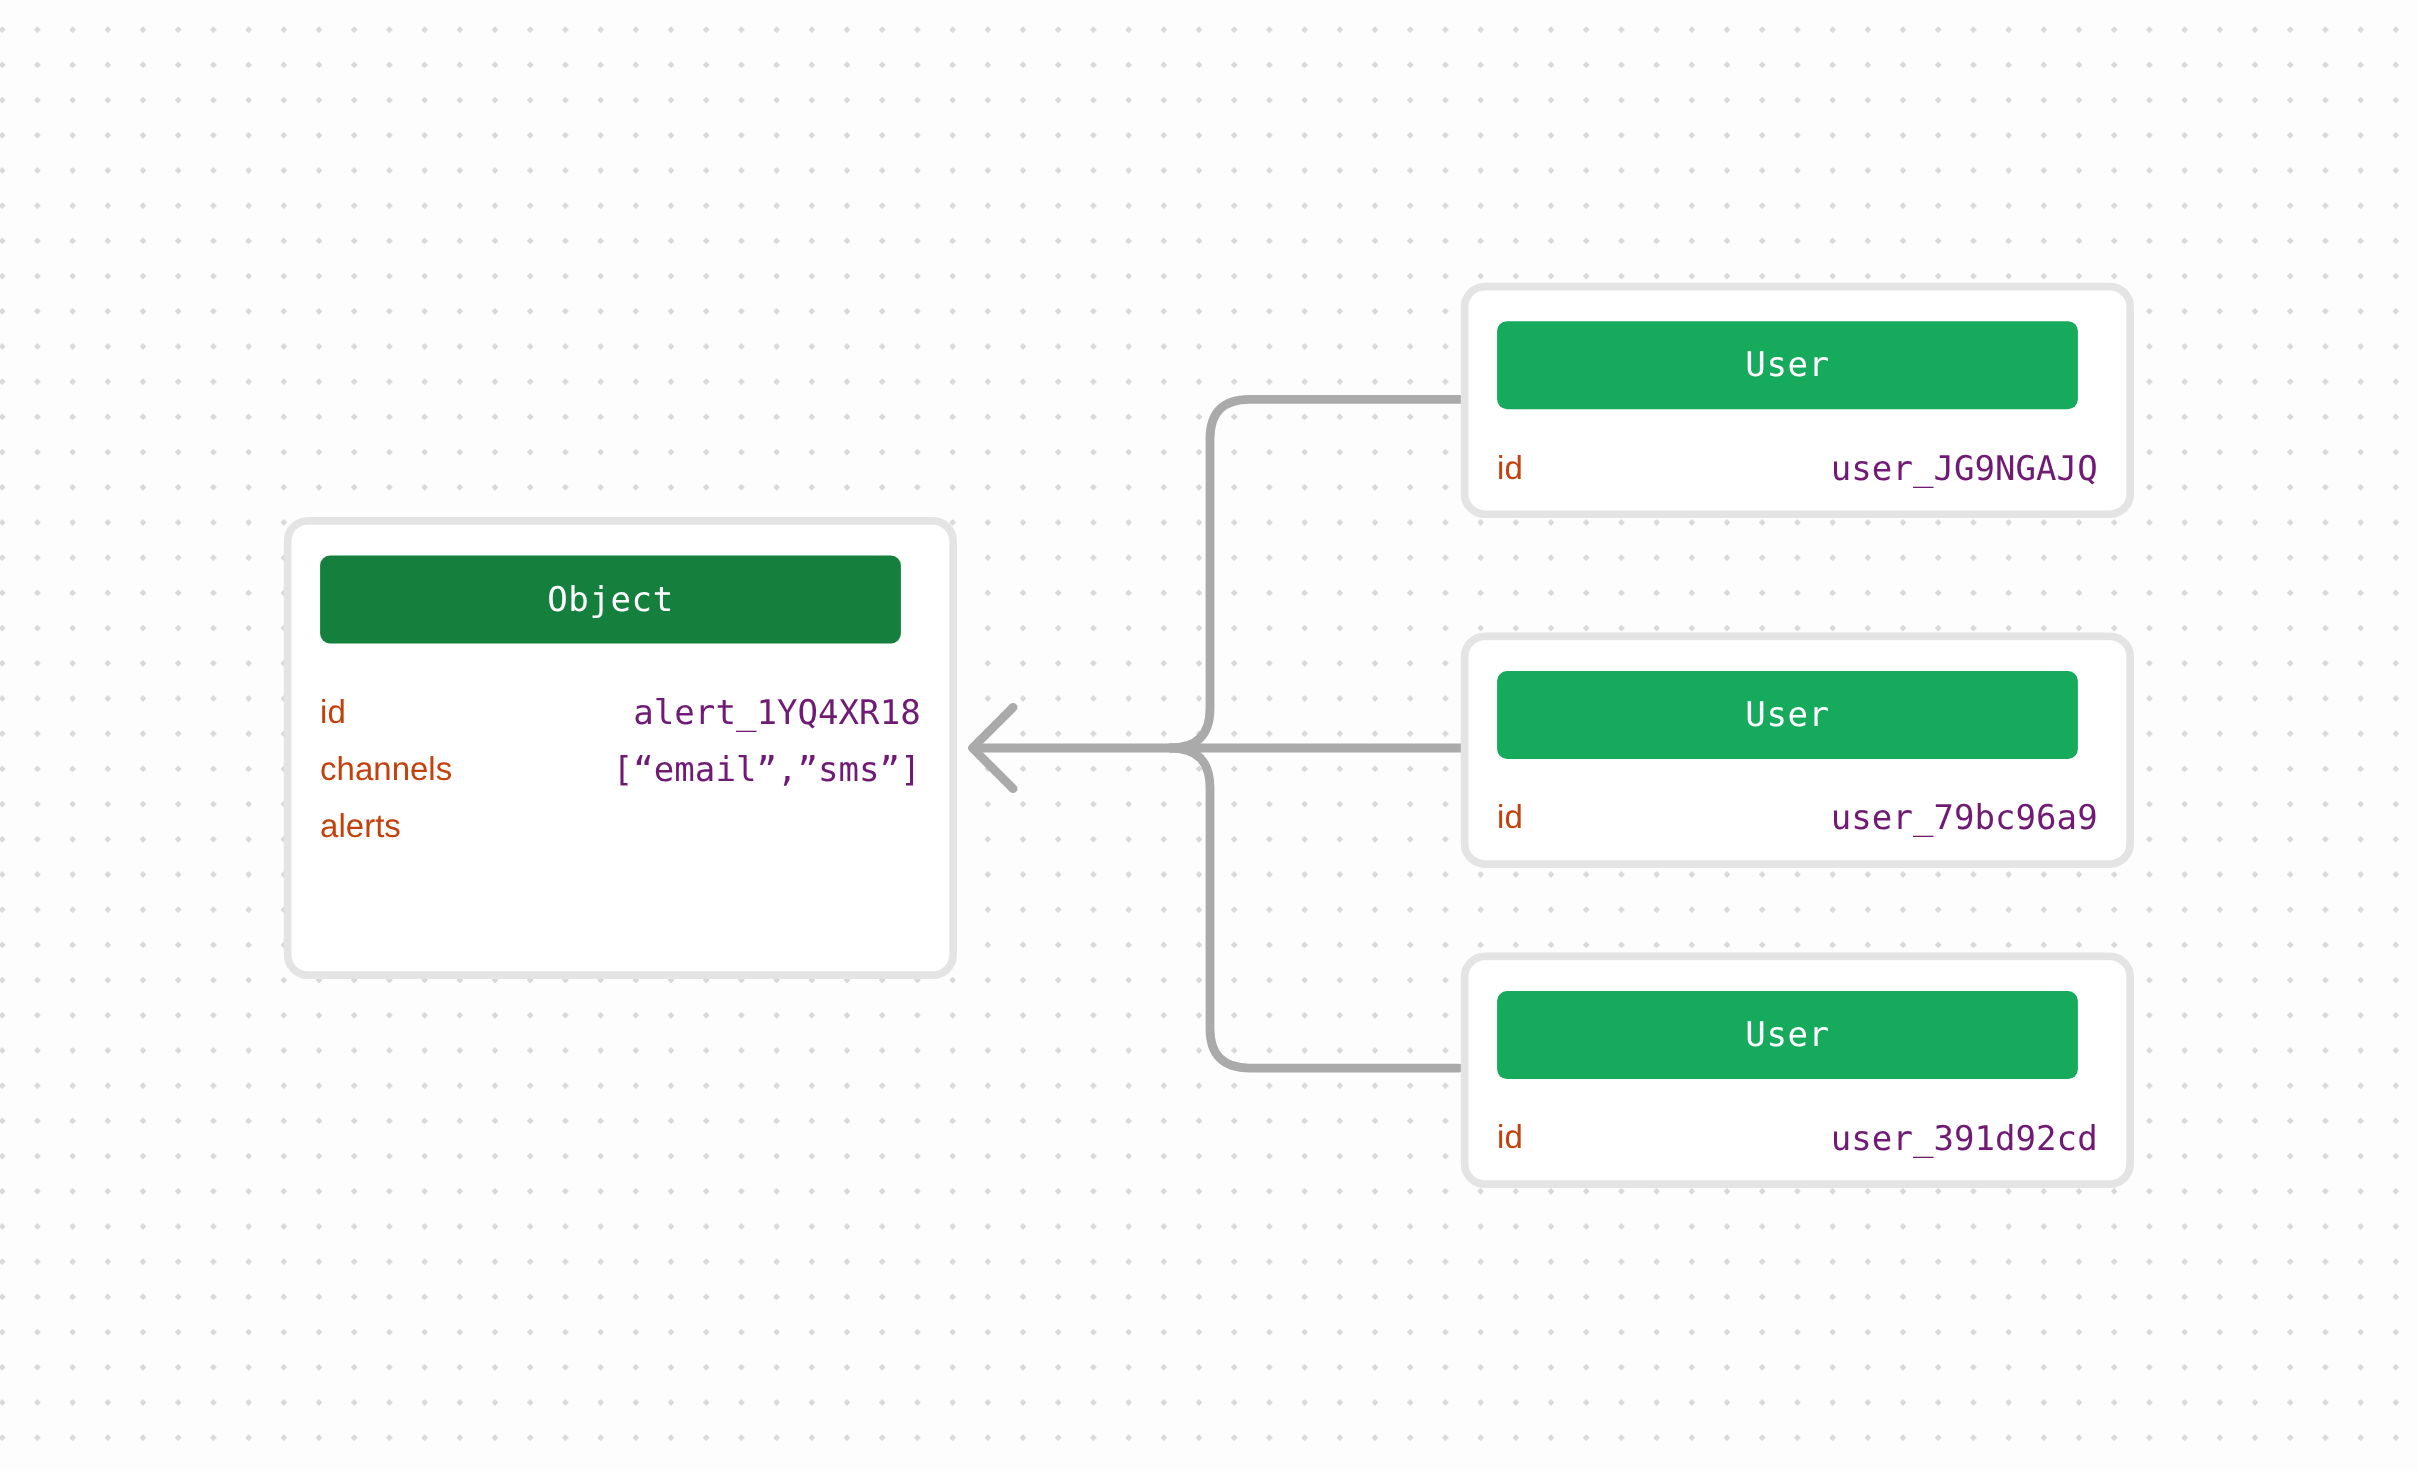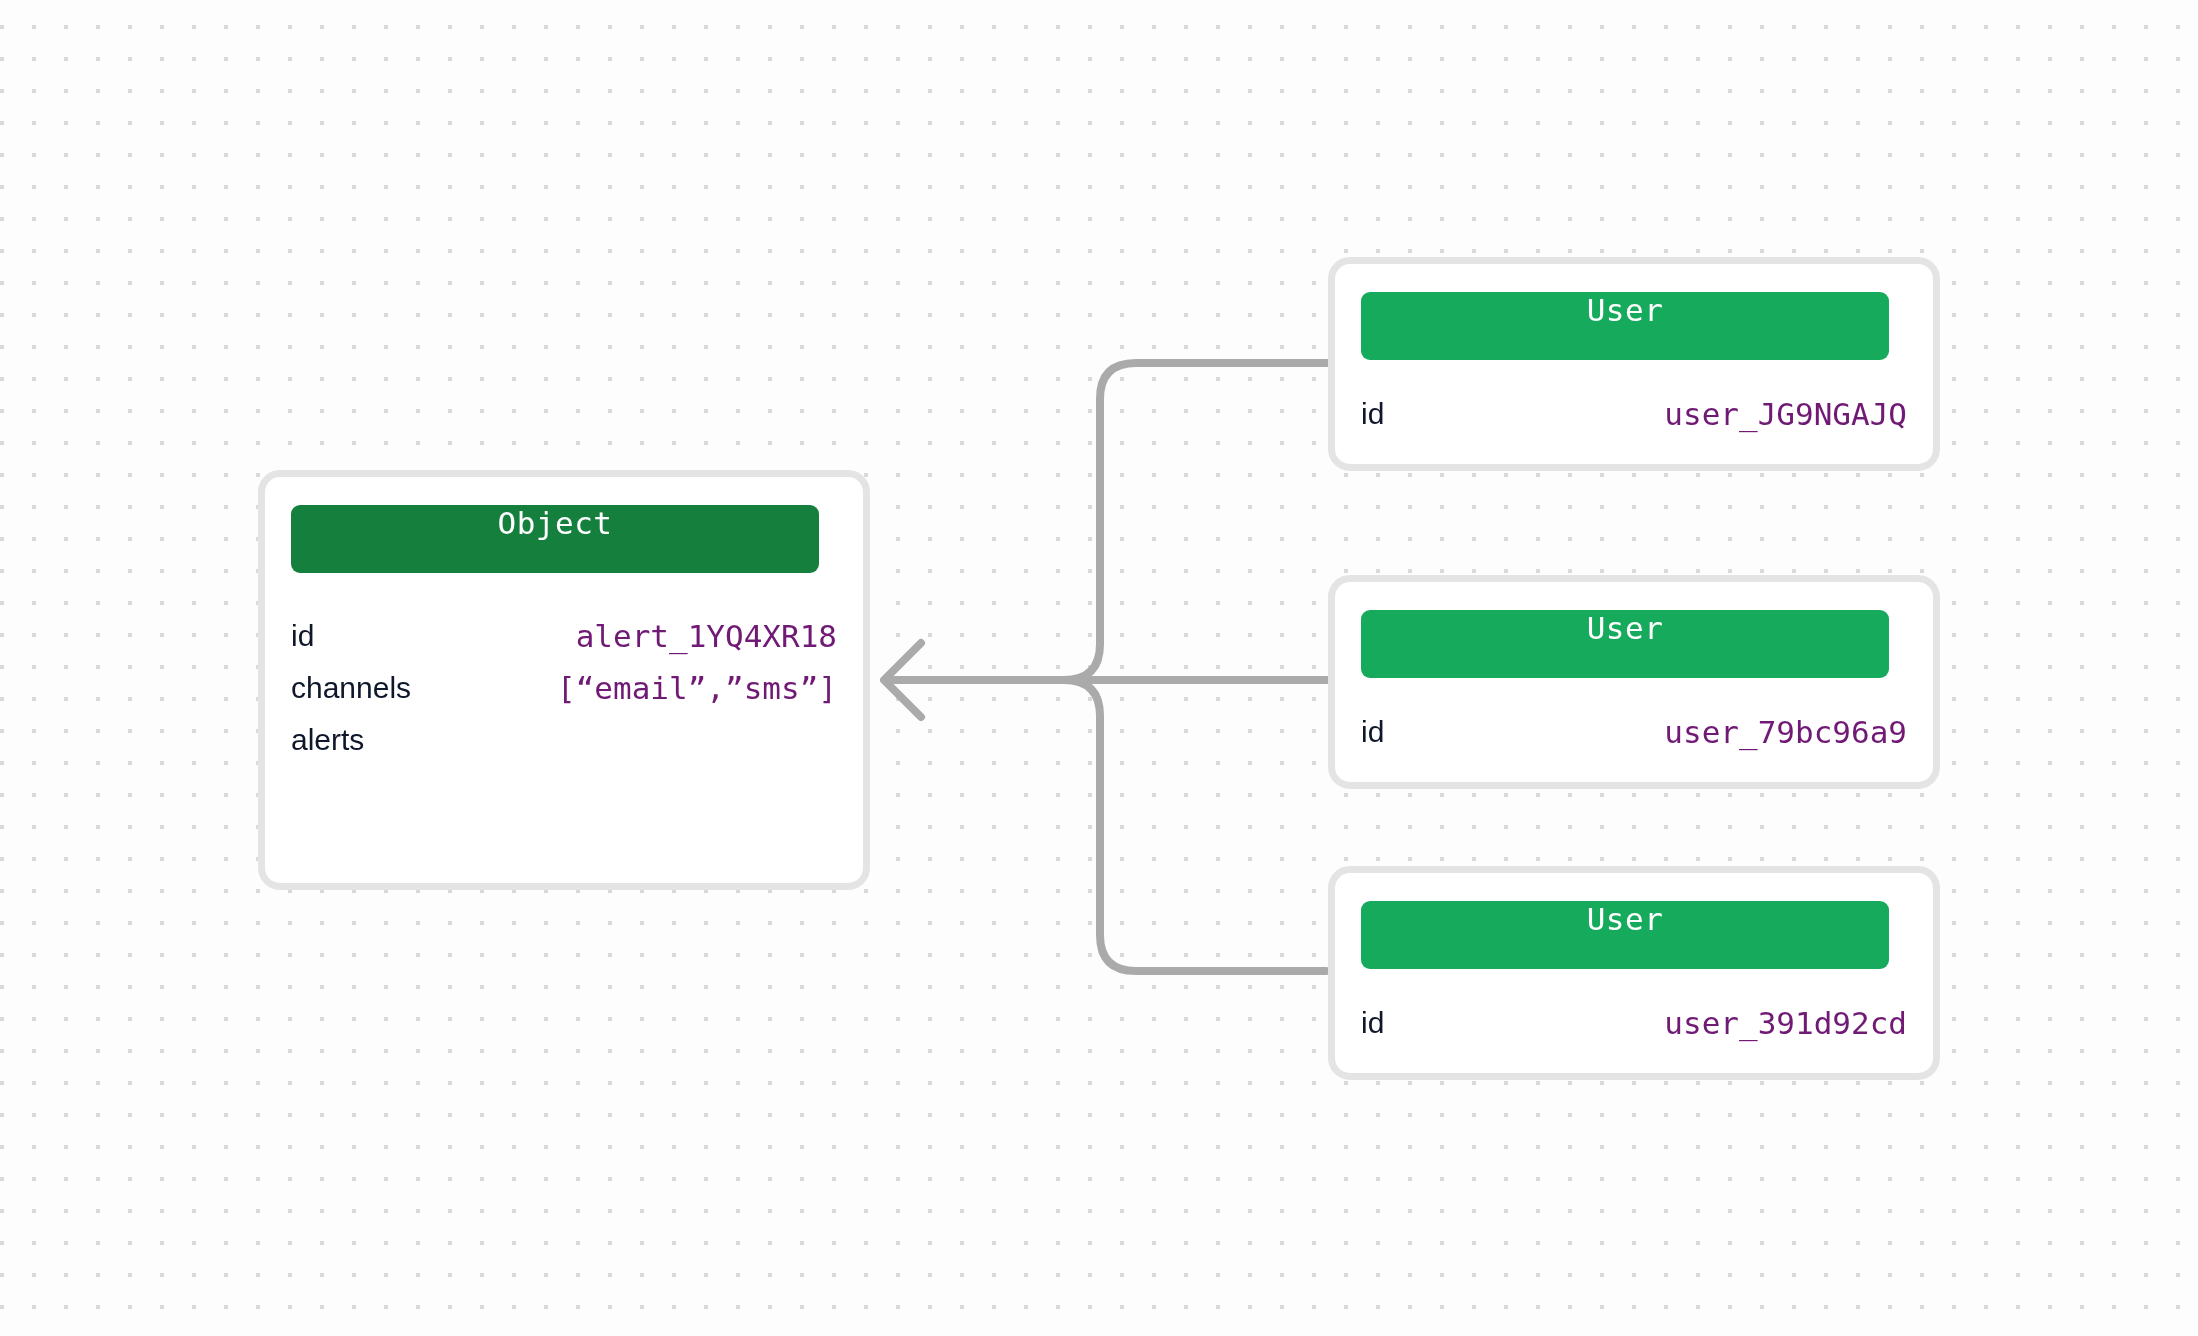--- a/index.html
+++ b/index.html
@@ -25,40 +25,40 @@
     background: #ffffff;
     border: 7px solid #e4e4e4;
     border-radius: 22px;
   }
   .object-node { left: 258px; top: 470px; width: 612px; height: 420px; }
   .user-node   { left: 1328px; width: 612px; height: 214px; }
   .user-node-1 { top: 257px; }
   .user-node-2 { top: 575px; }
   .user-node-3 { top: 866px; }
   .node-header {
-    margin: 28px 44px 0 26px; height: 68px;
+    margin: 28px 44px 0 26px; height: 80px;
     border-radius: 9px;
-    display: flex; align-items: flex-start; justify-content: center;
+    display: flex; align-items: center; justify-content: center;
     color: #ffffff;
     font-family: "DejaVu Sans Mono", monospace;
     font-size: 31px; font-weight: 500; letter-spacing: 0.5px;
   }
   .header-blue  { background: #15803d; }
   .header-green { background: #16aa5c; }
   .rows { padding: 0 26px; }
   .row {
     display: flex; align-items: center; justify-content: space-between;
     height: 52px;
   }
   .rows-object { margin-top: 37px; }
   .row.group-gap { margin-top: 17px; }
   .rows-user { margin-top: 32px; }
   .rows-user .row { height: 44px; }
   .field-label {
-    color: #0f172a; font-size: 30px; font-weight: 400;
+    color: #c2410c; font-size: 30px; font-weight: 400;
     font-family: "Liberation Sans", sans-serif;
   }
   .field-value {
     color: #701a75; font-size: 31px; font-weight: 500;
     font-family: "DejaVu Sans Mono", monospace;
     white-space: pre;
   }
 </style>
 </head>
 <body>

